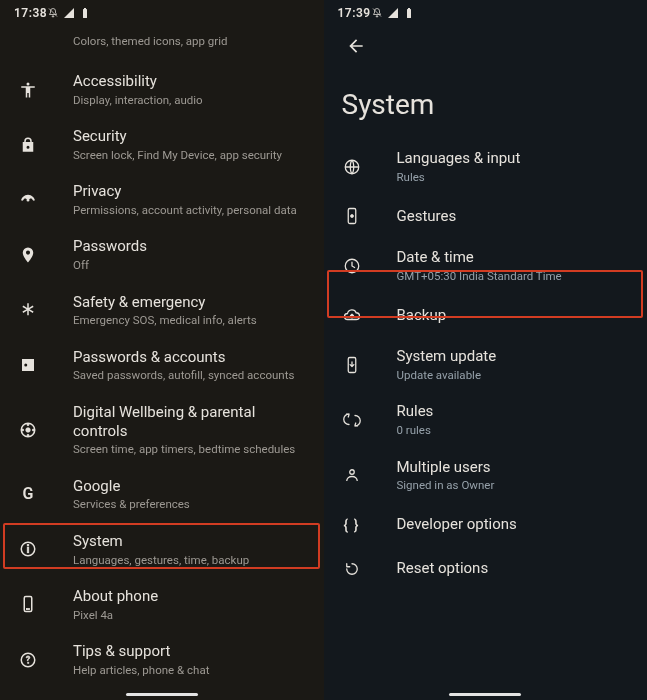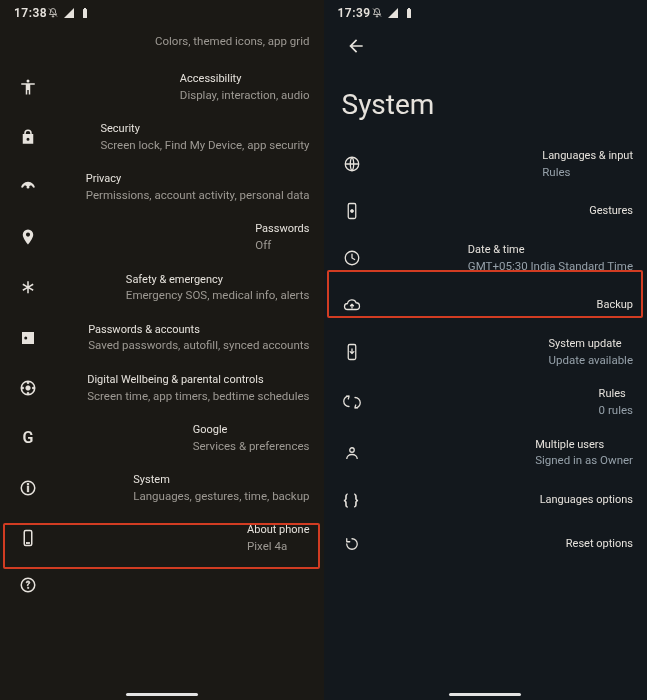--- a/index.html
+++ b/index.html
@@ -37,35 +37,34 @@
     font-size:12px;font-weight:600;letter-spacing:.5px;
   }
   .stat-r{display:flex;align-items:center;gap:4px;}
   .stat-r svg{width:12px;height:12px;fill:var(--txt);}
   .header-b{padding:10px 18px 0 18px;}
   .back-btn{display:inline-flex;width:28px;height:28px;align-items:center;justify-content:center;cursor:pointer;}
   .back-btn svg{width:20px;height:20px;fill:var(--txt);}
   .page-title{font-size:28px;font-weight:400;padding:28px 18px 18px 18px;}
   .list{padding:0 0 8px 0;}
   .row{
-    display:flex;align-items:center;gap:16px;
+    display:flex;align-items:center;gap:31px;
     padding:10px 14px;
     cursor:pointer;
     position:relative;
-    justify-content:space-between;
   }
   .ic{
     flex:0 0 28px;width:28px;height:24px;
     display:flex;align-items:center;justify-content:center;
   }
   .ic svg{width:18px;height:18px;fill:var(--txt);}
   .ic .g{font-size:16px;font-weight:600;color:var(--txt);line-height:1;}
   .ic .curly{font-size:14px;font-weight:500;color:var(--txt);letter-spacing:1px;}
   .txts{display:flex;flex-direction:column;min-width:0;}
-  .title{font-size:11px;font-weight:400;color:var(--txt);line-height:1.25;}
+  .title{font-size:15px;font-weight:400;color:var(--txt);line-height:1.25;}
   .sub{font-size:11.5px;color:var(--sub);margin-top:2px;line-height:1.25;}
   .row.tight{padding-top:6px;padding-bottom:10px;}
   .hl-box{
     position:absolute;
     border:2.5px solid var(--hl);
     pointer-events:none;
     border-radius:2px;
   }
   .hl1{left:3px;right:4px;top:523px;height:46px;}
   .hl2{left:3px;right:4px;top:270px;height:48px;}
@@ -306,20 +305,24 @@
             <span class="title">About phone</span>
             <span class="sub">Pixel 4a</span>
           </span>
       </div>
       <div class="row">
         <span class="ic">
             <svg viewBox="0 0 24 24" stroke="#e6e2dc">
               <use href="#i-help"></use>
             </svg>
           </span>
+        <span class="txts">
+            <span class="title">Tips &amp; support</span>
+            <span class="sub">Help articles, phone &amp; chat</span>
+          </span>
       </div>
     </div>
 
     <div class="hl-box hl1"></div>
     <div class="home-ind"></div>
   </div>
 
   <div class="phone b">
     <div class="status">
       <span>17:39</span>
@@ -418,21 +421,21 @@
         <span class="txts">
             <span class="title">Multiple users</span>
             <span class="sub">Signed in as Owner</span>
           </span>
       </div>
       <div class="row nosub">
         <span class="ic">
             <span class="curly">{ }</span>
           </span>
         <span class="txts">
-            <span class="title">Languages options</span>
+            <span class="title">Developer options</span>
           </span>
       </div>
       <div class="row nosub">
         <span class="ic">
             <svg viewBox="0 0 24 24" stroke="#e6e2dc">
               <use href="#i-reset"></use>
             </svg>
           </span>
         <span class="txts">
             <span class="title">Reset options</span>

